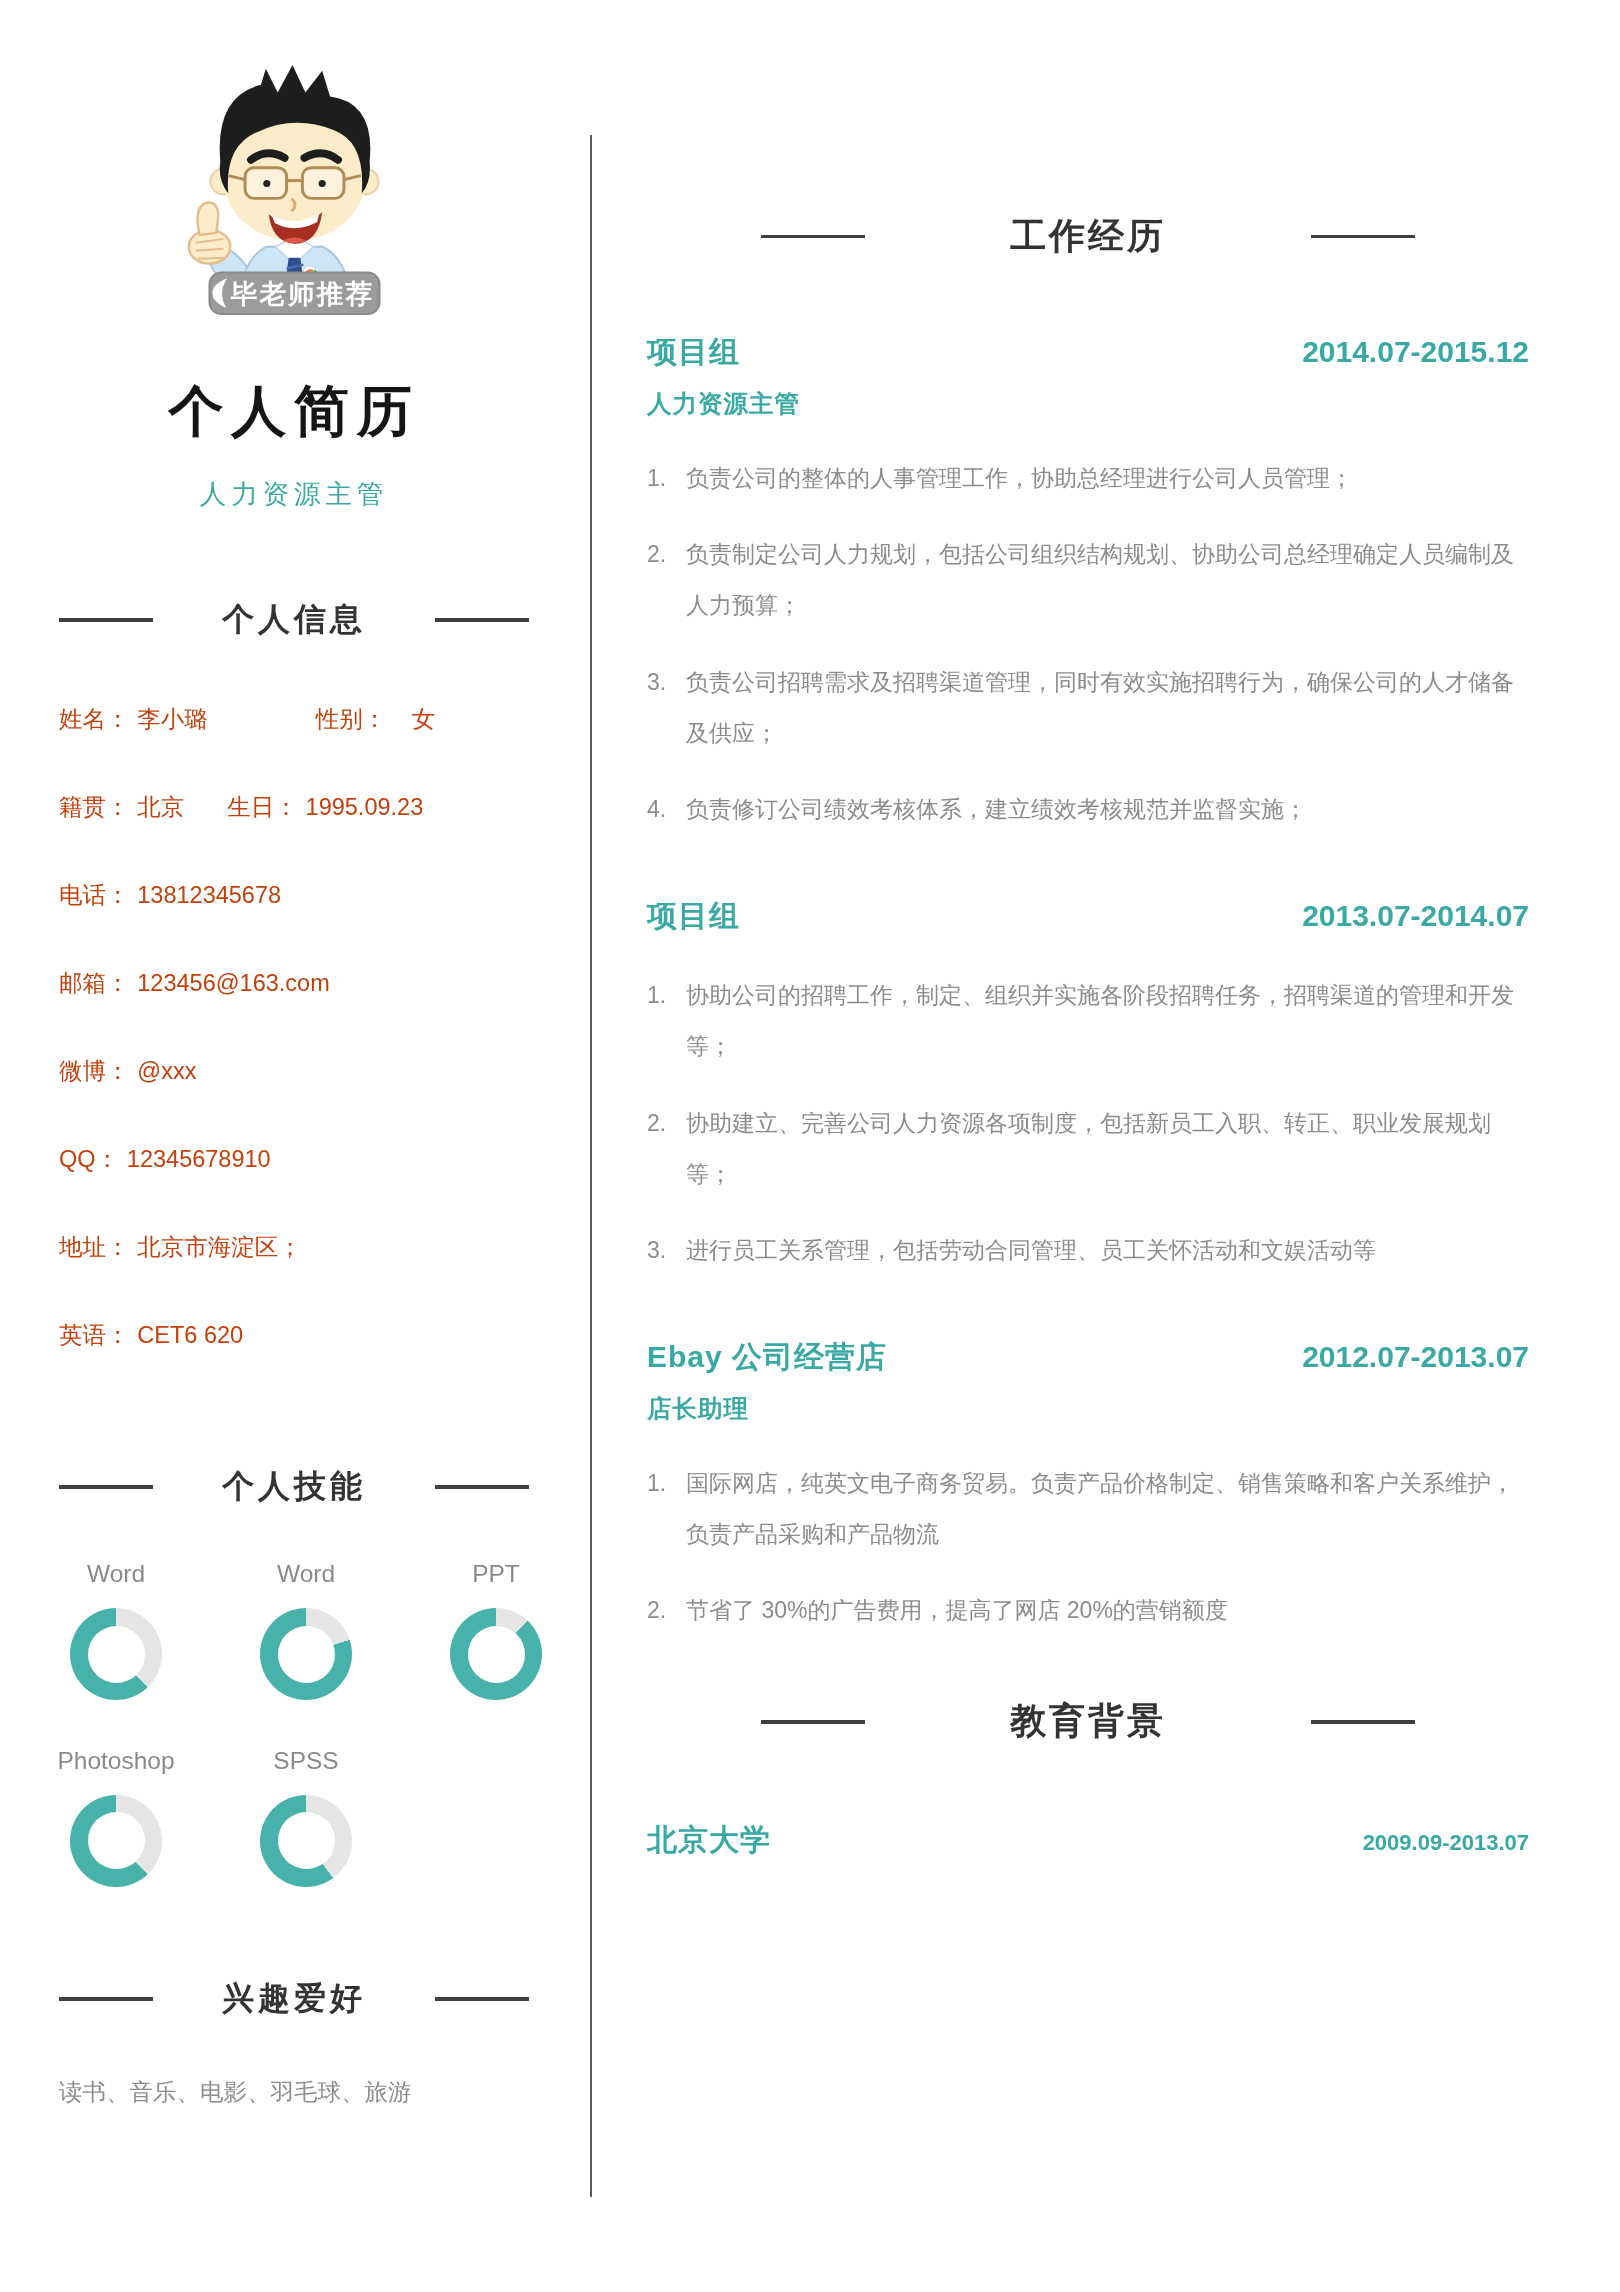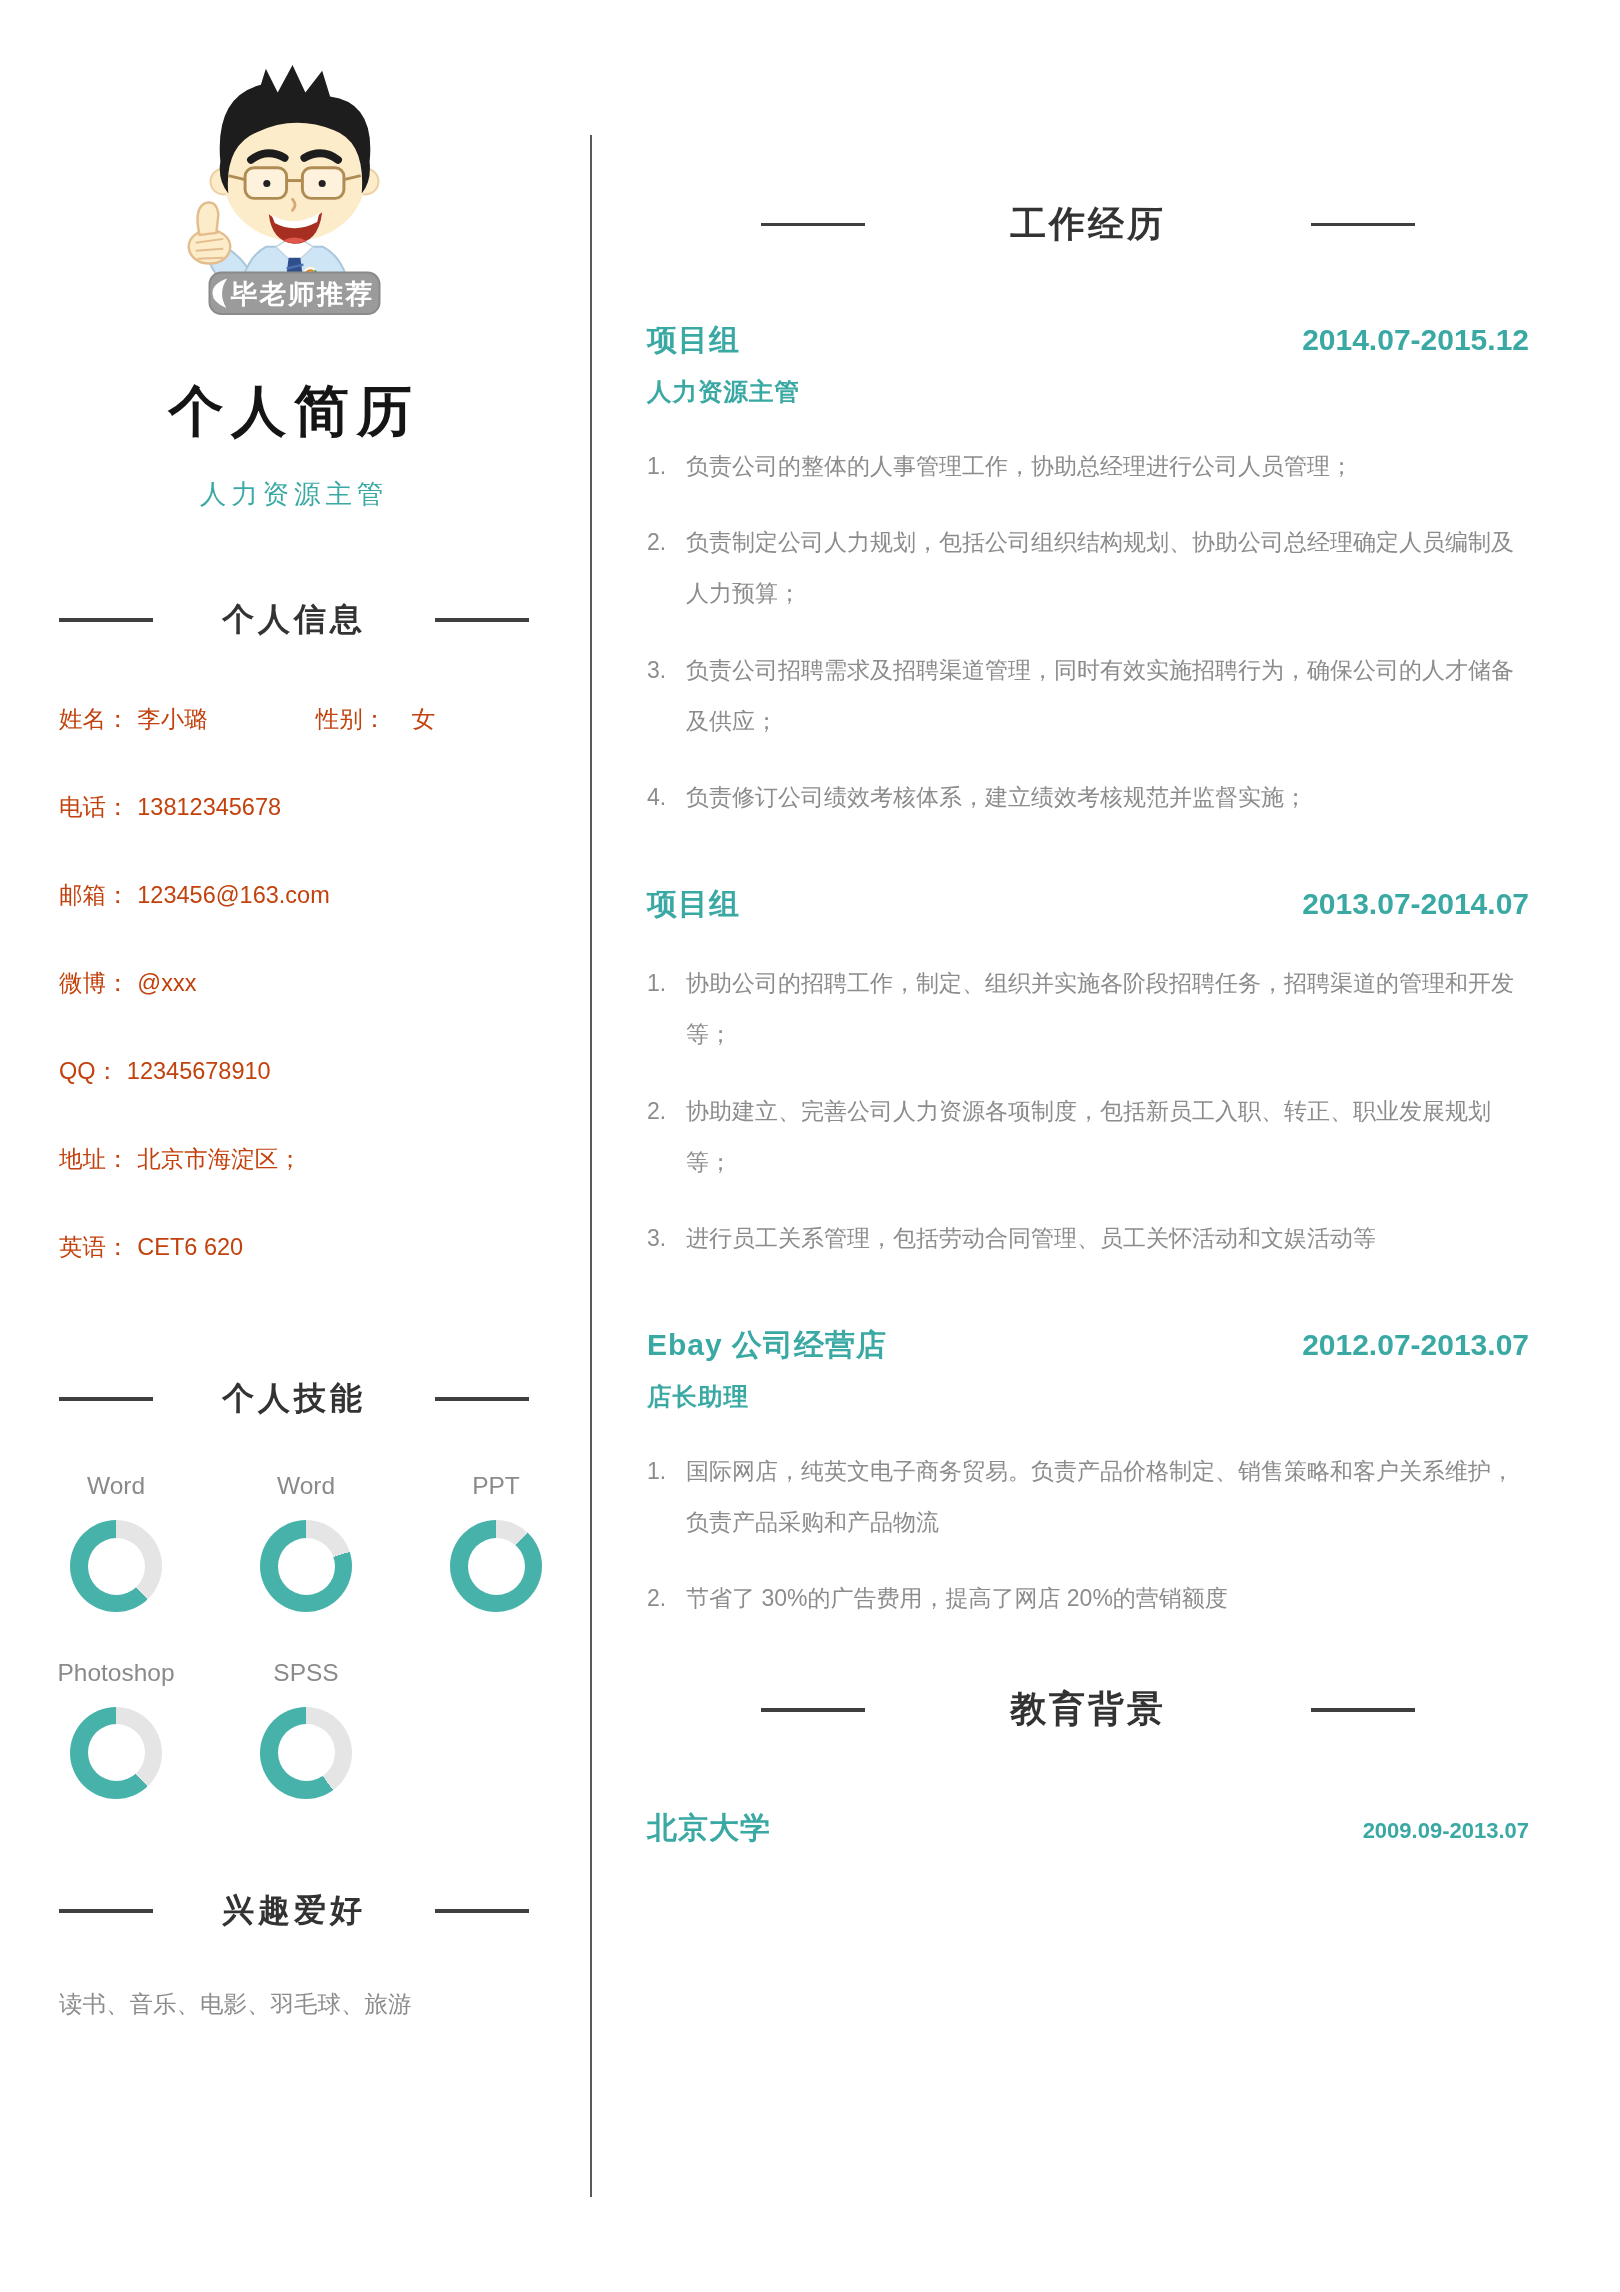--- a/index.html
+++ b/index.html
@@ -37,21 +37,21 @@
   .skill { display:flex; flex-direction:column; align-items:center; }
   .skill-label { font-size:24.5px; color:#8a8a8a; margin-bottom:19.6px; }
   .donut { width:92px; height:92px; border-radius:50%; position:relative; }
   .donut-hole { position:absolute; left:17.6px; top:17.6px; width:57px; height:57px;
     border-radius:50%; background:#fff; }
 
   .hobbies-head { margin-top:90px; }
   .hobbies-text { margin-top:55px; font-size:23.5px; color:#8c8c8c; }
 
   
-  .right-col { position:absolute; left:647px; top:200px; width:882px; }
+  .right-col { position:absolute; left:647px; top:212px; width:882px; }
   .section-head-r { display:flex; align-items:center; justify-content:center; column-gap:145px; }
   .section-head-r .dash { width:104px; height:3.9px; background:#3f3f3f; }
   .section-head-r .section-title { font-size:36px; font-weight:800; color:#333; letter-spacing:2.9px; }
 
   .jobs { margin-top:71px; }
   .job { margin-bottom:61px; }
   .job-head { display:flex; justify-content:space-between; align-items:baseline; }
   .job-org { font-size:30px; font-weight:700; color:var(--accent,#3aa9a4); letter-spacing:1px; }
   .job-date { font-size:30px; font-weight:800; color:var(--accent,#3aa9a4); }
   .job-role { margin-top:13.7px; font-size:24.5px; font-weight:800; color:var(--accent,#3aa9a4); letter-spacing:1px; }
@@ -128,20 +128,21 @@
     <div class="resume-subtitle">人力资源主管</div>
 
     <div class="section-head">
       <span class="dash"></span>
       <span class="section-title">个人信息</span>
       <span class="dash"></span>
     </div>
 
     <div class="info-list">
         <div class="info-row"><span class="info-pair"><span class="info-label">姓名：</span><span class="info-value">李小璐</span></span><span class="info-pair"><span class="info-label">性别：</span><span class="info-value">女</span></span></div>
+        <div class="info-row"><span class="info-pair"><span class="info-label">籍贯：</span><span class="info-value">北京</span></span><span class="info-pair"><span class="info-label">生日：</span><span class="info-value">1995.09.23</span></span></div>
         <div class="info-row"><span class="info-pair"><span class="info-label">电话：</span><span class="info-value">13812345678</span></span></div>
         <div class="info-row"><span class="info-pair"><span class="info-label">邮箱：</span><span class="info-value">123456@163.com</span></span></div>
         <div class="info-row"><span class="info-pair"><span class="info-label">微博：</span><span class="info-value">@xxx</span></span></div>
         <div class="info-row"><span class="info-pair"><span class="info-label">QQ：</span><span class="info-value">12345678910</span></span></div>
         <div class="info-row"><span class="info-pair"><span class="info-label">地址：</span><span class="info-value">北京市海淀区；</span></span></div>
         <div class="info-row"><span class="info-pair"><span class="info-label">英语：</span><span class="info-value">CET6 620</span></span></div>
       </div>
 
     <div class="section-head skills-head">
       <span class="dash"></span>

